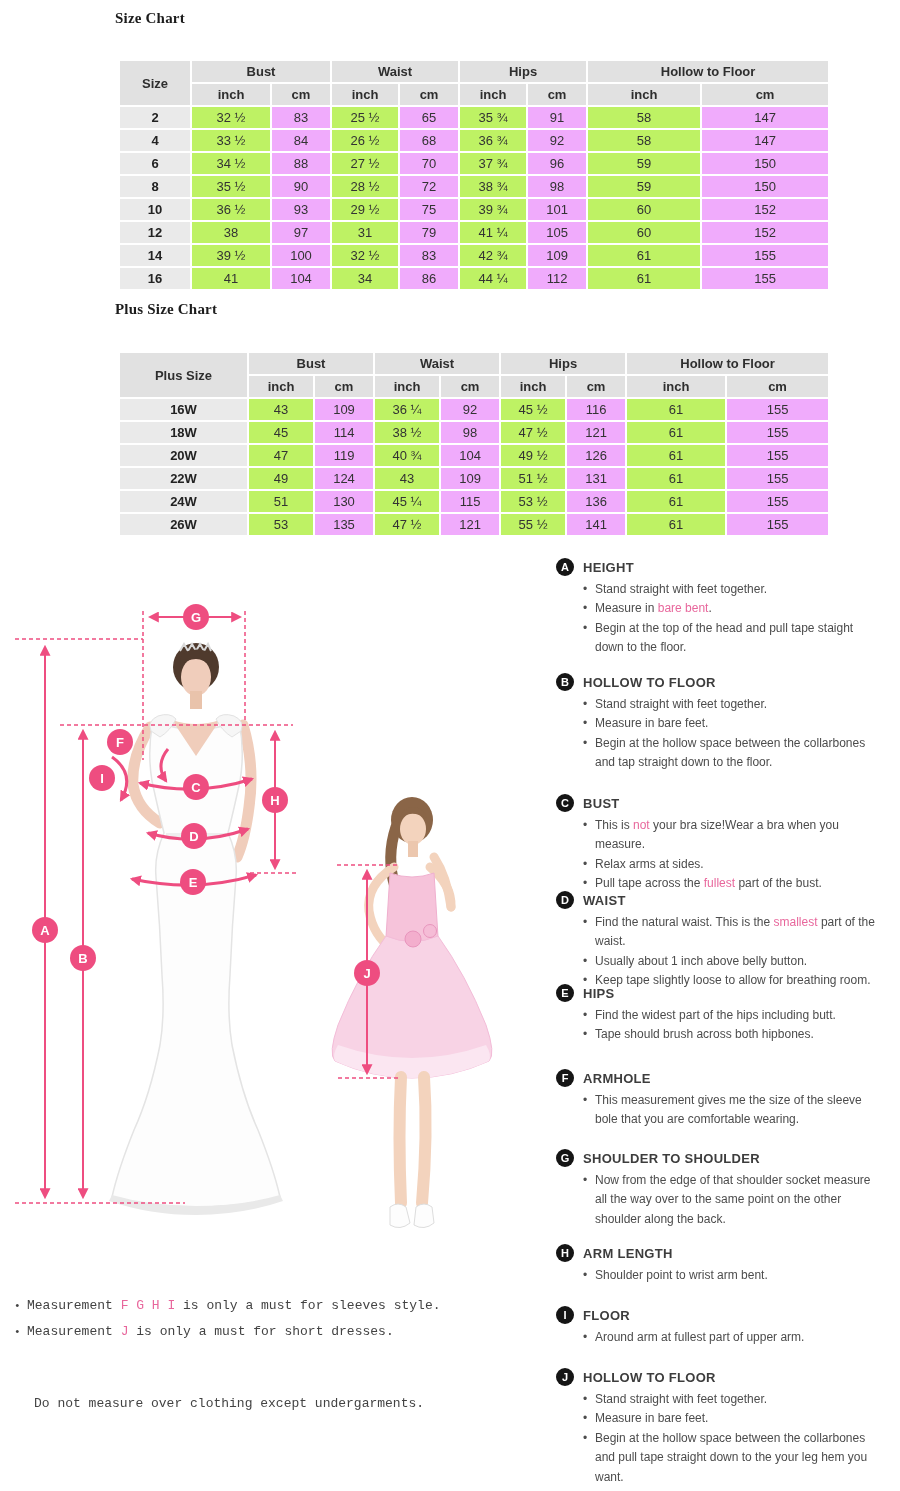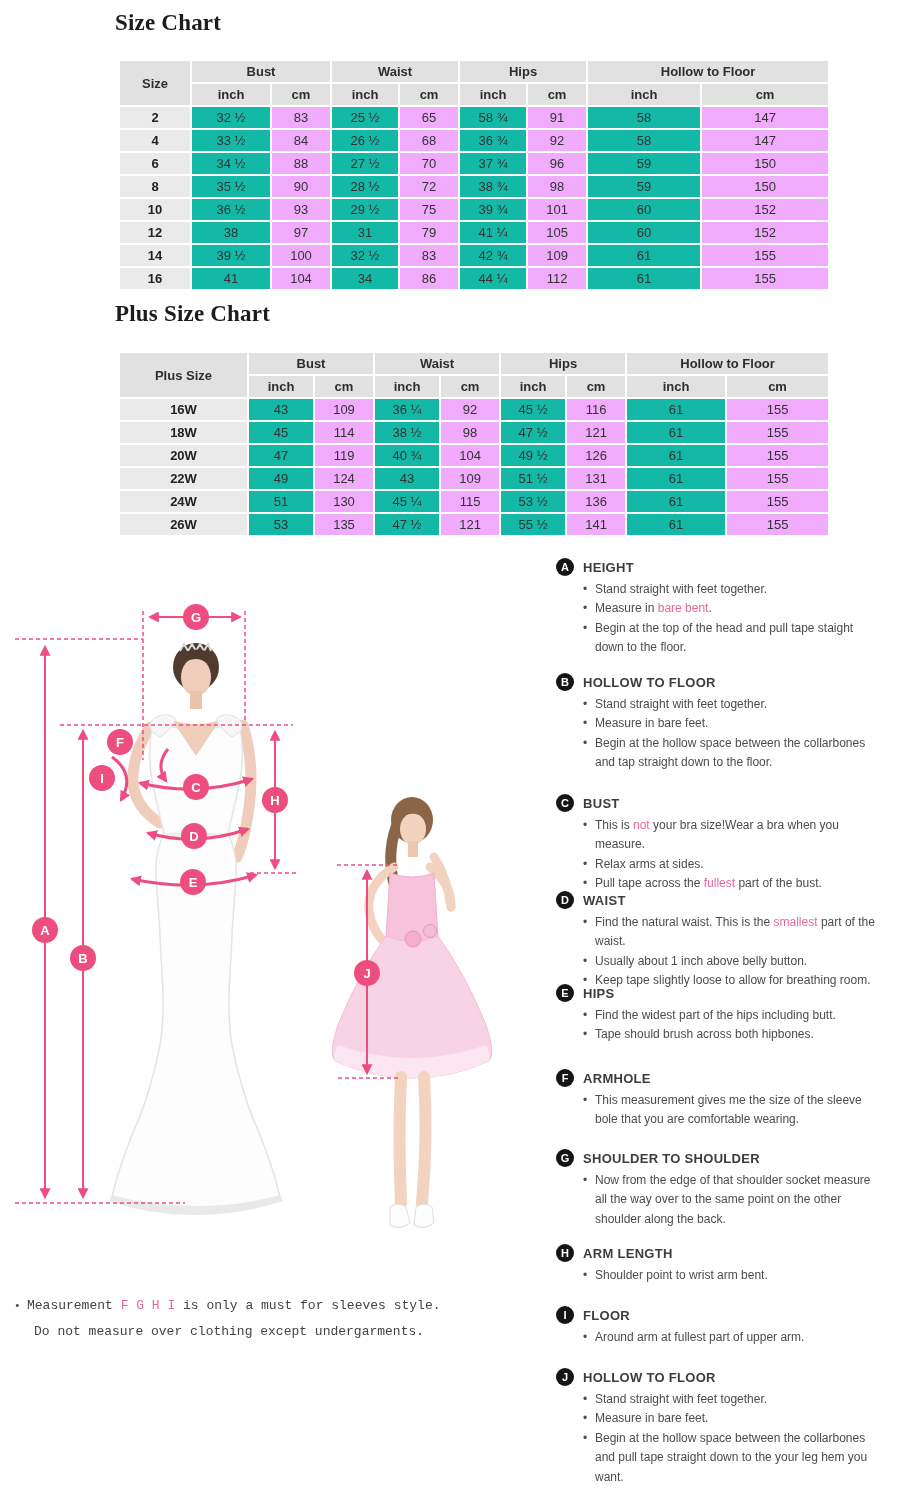--- a/index.html
+++ b/index.html
@@ -1,44 +1,44 @@
 <!DOCTYPE html>
 <html><head>
 <meta charset="utf-8">
 <style>
   html,body{margin:0;padding:0;background:#fff;}
   body{width:900px;height:1491px;position:relative;overflow:hidden;
        font-family:"Liberation Sans",sans-serif;color:#333;}
   .abs{position:absolute;}
   
   .sec-title{font-family:"Liberation Serif",serif;font-weight:bold;
-             font-size:23px;color:#1c1c1c;letter-spacing:.2px;}
+             font-size:15px;color:#1c1c1c;letter-spacing:.2px;}
   
   table.size{border-collapse:separate;border-spacing:2px;table-layout:fixed;}
   table.size th,table.size td{height:21px;text-align:center;vertical-align:middle;
       font-size:13px;padding:0;overflow:hidden;white-space:nowrap;}
   table.size th{background:#e1e1e1;font-weight:bold;color:#2e2e2e;}
   table.size td.rowhdr{background:#eaeaea;font-weight:bold;color:#222;}
-  table.size td.c-inch{background:#14b8a6;color:#333;}
+  table.size td.c-inch{background:#bef264;color:#333;}
   table.size td.c-cm{background:#f0abfc;color:#333;}
   
   .instr{position:absolute;left:0;width:335px;}
   .ihead{display:flex;align-items:center;gap:9px;}
   .ltr{width:18px;height:18px;border-radius:50%;background:#151515;color:#fff;
        font-size:11px;font-weight:bold;text-align:center;line-height:18px;flex:0 0 18px;}
   .ititle{font-size:13px;font-weight:bold;color:#3d3d3d;letter-spacing:.3px;}
   .instr ul{margin:4px 0 0 27px;padding:0;list-style:none;width:300px;}
   .instr li{position:relative;padding-left:12px;font-size:12px;line-height:1.62;color:#4c4c4c;}
   .instr li::before{content:"•";position:absolute;left:0;top:0;color:#4c4c4c;}
   .pink{color:#e8679c;}
   
   .notes{font-size:13px;color:#434343;}
   .notes .nline{position:relative;padding-left:13px;line-height:26px;}
   .notes .nline.bullet::before{content:"•";position:absolute;left:0;top:0;font-size:11px;line-height:26px;color:#434343;}
-  .notes .nline.indent{padding-left:20px;}
+  .notes .nline.indent{padding-left:20px;margin-top:46px;}
   svg text{font-family:"Liberation Sans",sans-serif;}
 </style>
 </head>
 <body>
 
 <div class="abs sec-title" style="left:115px;top:10px;">Size Chart</div>
 <div class="abs sec-title" style="left:115px;top:301px;">Plus Size Chart</div>
 
 <div class="abs" style="left:118px;top:59px;" id="size-table-box">
     <table class="size" style="width: 694px;">
@@ -72,21 +72,21 @@
           <th>cm</th>
         </tr>
       </thead>
       <tbody>
         <tr>
           <td class="rowhdr">2</td>
           <td class="c-inch">32 ½</td>
           <td class="c-cm">83</td>
           <td class="c-inch">25 ½</td>
           <td class="c-cm">65</td>
-          <td class="c-inch">58 ¾</td>
+          <td class="c-inch">35 ¾</td>
           <td class="c-cm">91</td>
           <td class="c-inch">58</td>
           <td class="c-cm">147</td>
         </tr>
         <tr>
           <td class="rowhdr">4</td>
           <td class="c-inch">33 ½</td>
           <td class="c-cm">84</td>
           <td class="c-inch">26 ½</td>
           <td class="c-cm">68</td>
@@ -459,14 +459,15 @@
       <ul>
         <li><span>Stand straight with feet together.</span></li>
         <li><span>Measure in bare feet.</span></li>
         <li><span>Begin at the hollow space between the collarbones and pull tape straight down to the your leg hem you want.</span></li>
       </ul>
     </div>
   </div>
 
 <div class="abs notes" style="left:14px;top:1293px;width:480px;font-family:Liberation Mono, monospace;" id="notes-box">
     <div class="nline bullet"><span>Measurement </span><span class="pink">F G H I</span><span> is only a must for sleeves style.</span></div>
+    <div class="nline bullet"><span>Measurement </span><span class="pink">J</span><span> is only a must for short dresses.</span></div>
     <div class="nline indent"><span>Do not measure over clothing except undergarments.</span></div>
   </div>
 
 </body></html>

